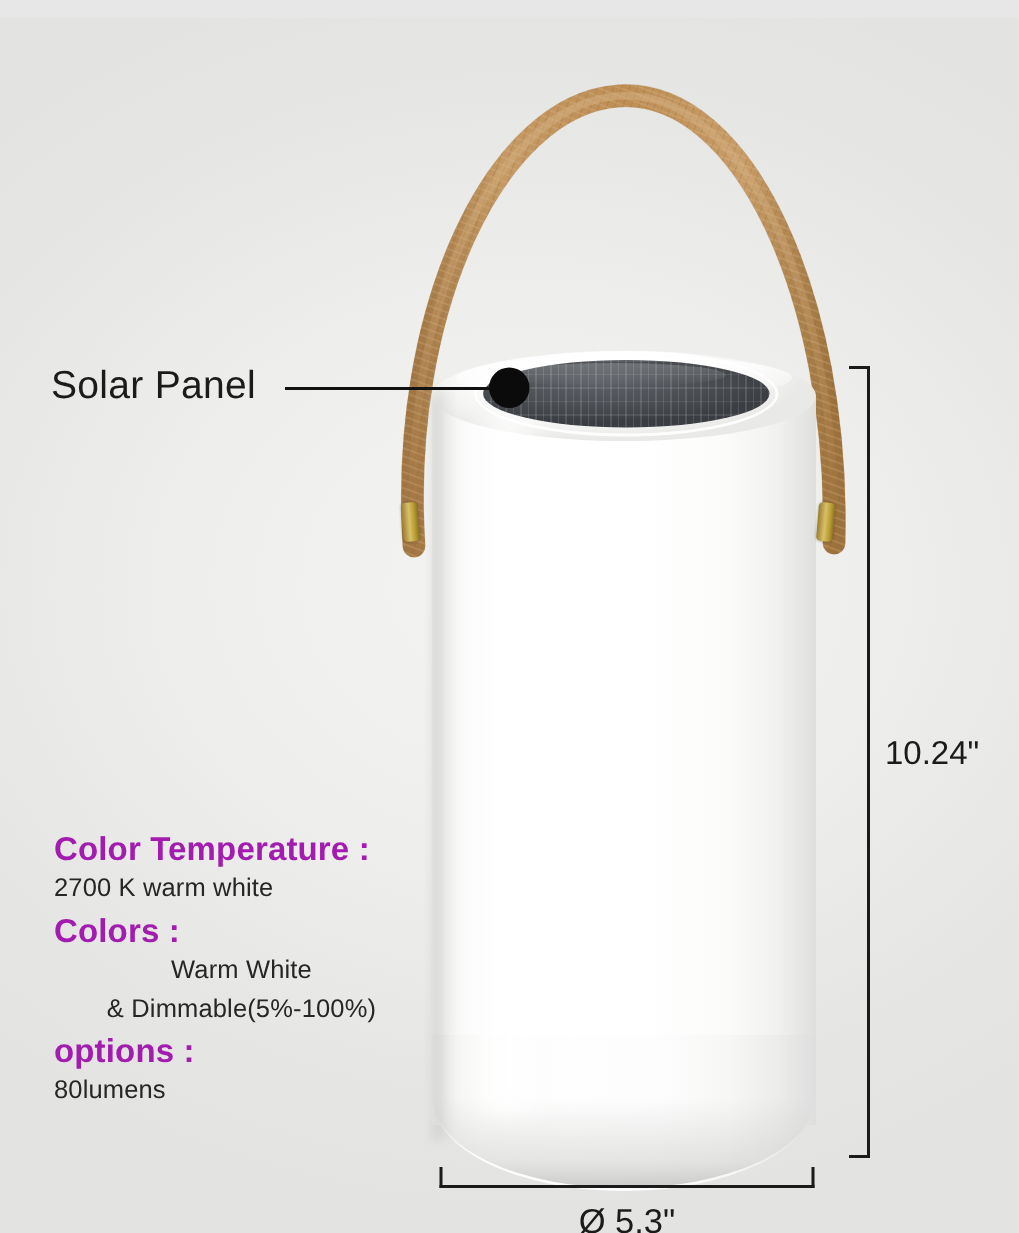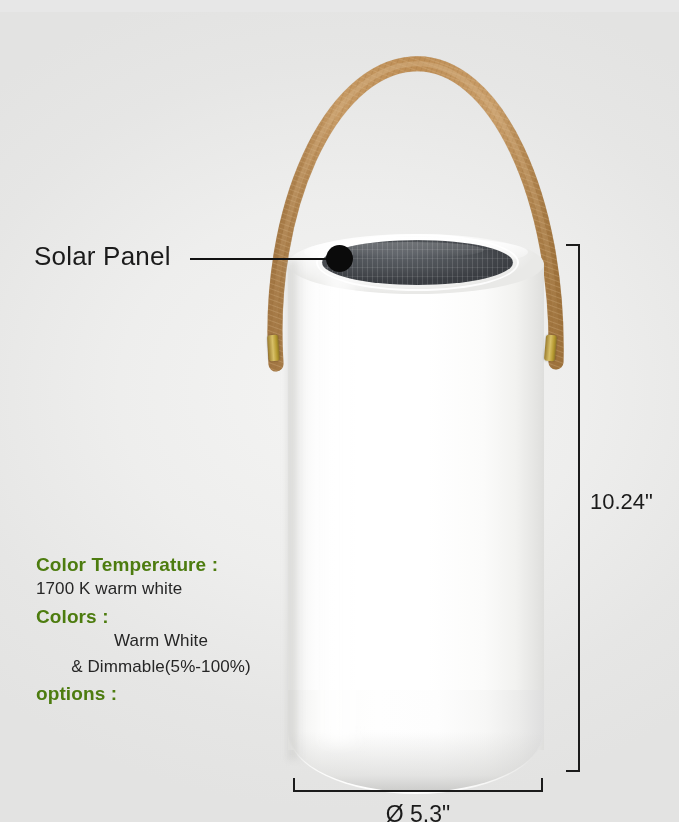--- a/index.html
+++ b/index.html
@@ -136,21 +136,21 @@
   .dim-h-tick-l{position:absolute;left:293px;top:766px;width:2px;height:14px;background:#1b1b1b;}
   .dim-h-tick-r{position:absolute;left:541px;top:766px;width:2px;height:14px;background:#1b1b1b;}
   .dim-h-label{
     position:absolute;left:293px;top:789px;width:250px;text-align:center;
     font-size:23px;font-weight:400;color:#1b1b1b;white-space:nowrap;
   }
 
   
   .specs{position:absolute;left:36px;top:543px;width:250px;}
   .spec-head{
-    font-size:19px;font-weight:700;color:#4d7c0f;letter-spacing:.1px;
+    font-size:22px;font-weight:700;color:#a21caf;letter-spacing:.1px;
     line-height:1.0;margin:0 0 6px 0;white-space:nowrap;
   }
   .spec-val{
     font-size:17px;font-weight:400;color:#262626;letter-spacing:.1px;
     line-height:1.0;margin:0 0 10px 0;white-space:nowrap;
   }
   .spec-val.tight{margin:0 0 9px 0;text-align:center;}
 </style>
 </head>
 <body>
@@ -220,22 +220,23 @@
   <div class="dim-v-tick-bot"></div>
   <div class="dim-v-label">10.24"</div>
 
   <div class="dim-h"></div>
   <div class="dim-h-tick-l"></div>
   <div class="dim-h-tick-r"></div>
   <div class="dim-h-label">Ø 5.3"</div>
 
   <div class="specs">
     <div class="spec-head">Color Temperature :</div>
-    <div class="spec-val">1700 K warm white</div>
+    <div class="spec-val">2700 K warm white</div>
 
     <div class="spec-head">Colors :</div>
     <div class="spec-val tight">Warm White</div>
     <div class="spec-val tight">&amp; Dimmable(5%-100%)</div>
 
     <div class="spec-head">options :</div>
+    <div class="spec-val">80lumens</div>
   </div>
 
 </div>
 
 </body></html>

